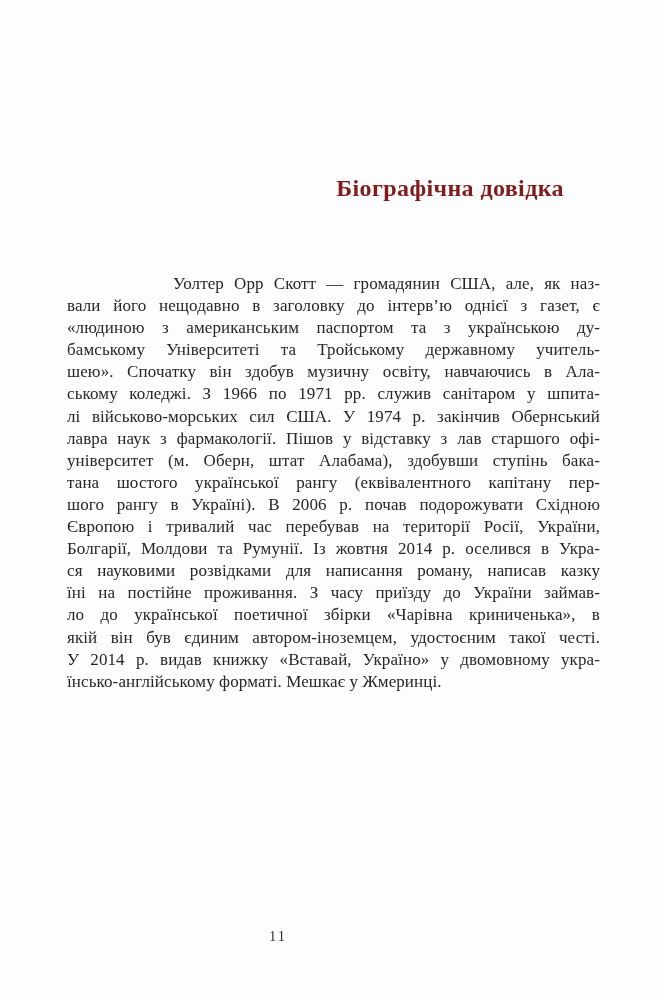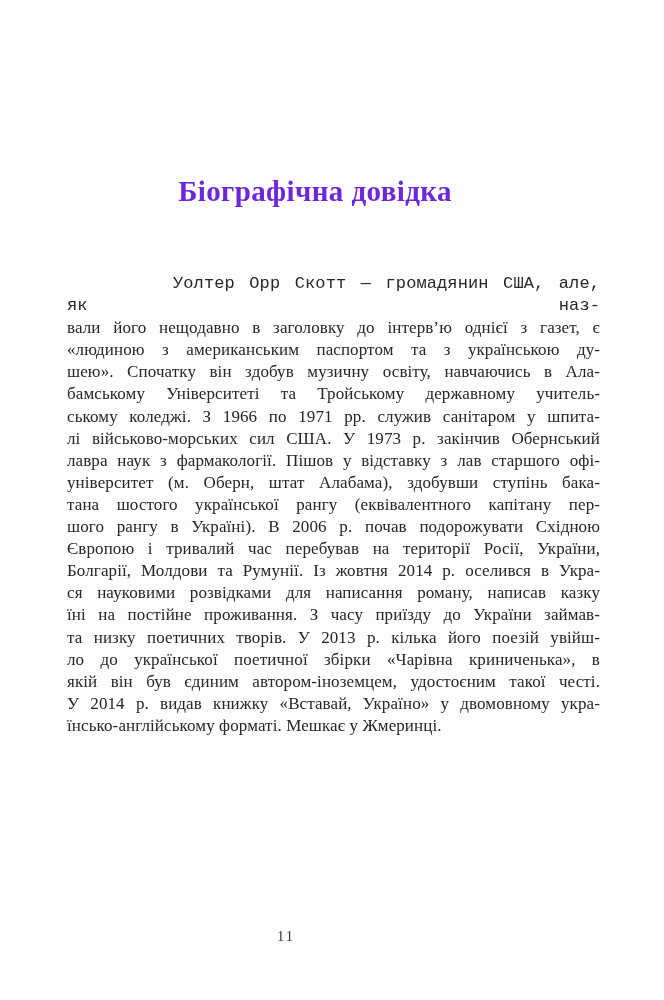--- a/index.html
+++ b/index.html
@@ -17,85 +17,82 @@
     color: #262626;
     overflow: hidden;
   }
   .chapter-title {
     position: absolute;
     top: 155px;
     left: 66px;
     width: 534px;
     box-sizing: border-box;
     padding-right: 36px;
-    text-align: center;
-    font-size: 29px;
+    text-align: right;
+    font-size: 24px;
     line-height: 34px;
     font-weight: bold;
     letter-spacing: 0.4px;
-    color: #6d28d9;
+    color: #7f1d1d;
   }
   .body-text {
     position: absolute;
     top: 273px;
     left: 67px;
     width: 533px;
     font-size: 17px;
     line-height: 22.1px;
     letter-spacing: 0.1px;
   }
   .para-line {
     text-align: justify;
     text-align-last: justify;
     text-justify: inter-word;
     white-space: normal;
   }
   .para-line.first {
     text-indent: 106px;
-    font-family: Liberation Mono, monospace;
   }
   .para-line.last {
     text-align-last: left;
   }
   .page-number {
     position: absolute;
     top: 928px;
     left: 0;
     width: 556px;
     text-align: center;
     font-size: 14.5px;
     letter-spacing: 2px;
     color: #333333;
-    margin-left: 8px;
   }
 </style>
 </head>
 <body>
 
 <div class="page">
 
   <h1 class="chapter-title">Біографічна довідка</h1>
 
   <div class="body-text">
     <div class="para-line first">Уолтер Орр Скотт — громадянин США, але, як наз-</div>
     <div class="para-line">вали його нещодавно в заголовку до інтерв’ю однієї з газет, є</div>
     <div class="para-line">«людиною з американським паспортом та з українською ду-</div>
+    <div class="para-line">бамському Університеті та Тройському державному учитель-</div>
     <div class="para-line">шею». Спочатку він здобув музичну освіту, навчаючись в Ала-</div>
-    <div class="para-line">бамському Університеті та Тройському державному учитель-</div>
     <div class="para-line">ському коледжі. З 1966 по 1971 рр. служив санітаром у шпита-</div>
-    <div class="para-line">лі військово-морських сил США. У 1973 р. закінчив Обернський</div>
+    <div class="para-line">лі військово-морських сил США. У 1974 р. закінчив Обернський</div>
     <div class="para-line">лавра наук з фармакології. Пішов у відставку з лав старшого офі-</div>
     <div class="para-line">університет (м. Оберн, штат Алабама), здобувши ступінь бака-</div>
     <div class="para-line">тана шостого української рангу (еквівалентного капітану пер-</div>
     <div class="para-line">шого рангу в Україні). В 2006 р. почав подорожувати Східною</div>
     <div class="para-line">Європою і тривалий час перебував на території Росії, України,</div>
     <div class="para-line">Болгарії, Молдови та Румунії. Із жовтня 2014 р. оселився в Укра-</div>
     <div class="para-line">ся науковими розвідками для написання роману, написав казку</div>
     <div class="para-line">їні на постійне проживання. З часу приїзду до України займав-</div>
-    <div class="para-line">та низку поетичних творів. У 2013 р. кілька його поезій увійш-</div>
     <div class="para-line">ло до української поетичної збірки «Чарівна криниченька», в</div>
     <div class="para-line">якій він був єдиним автором-іноземцем, удостоєним такої честі.</div>
     <div class="para-line">У 2014 р. видав книжку «Вставай, Україно» у двомовному укра-</div>
     <div class="para-line last">їнсько-англійському форматі. Мешкає у Жмеринці.</div>
   </div>
 
   <div class="page-number">11</div>
 
 </div>
 

